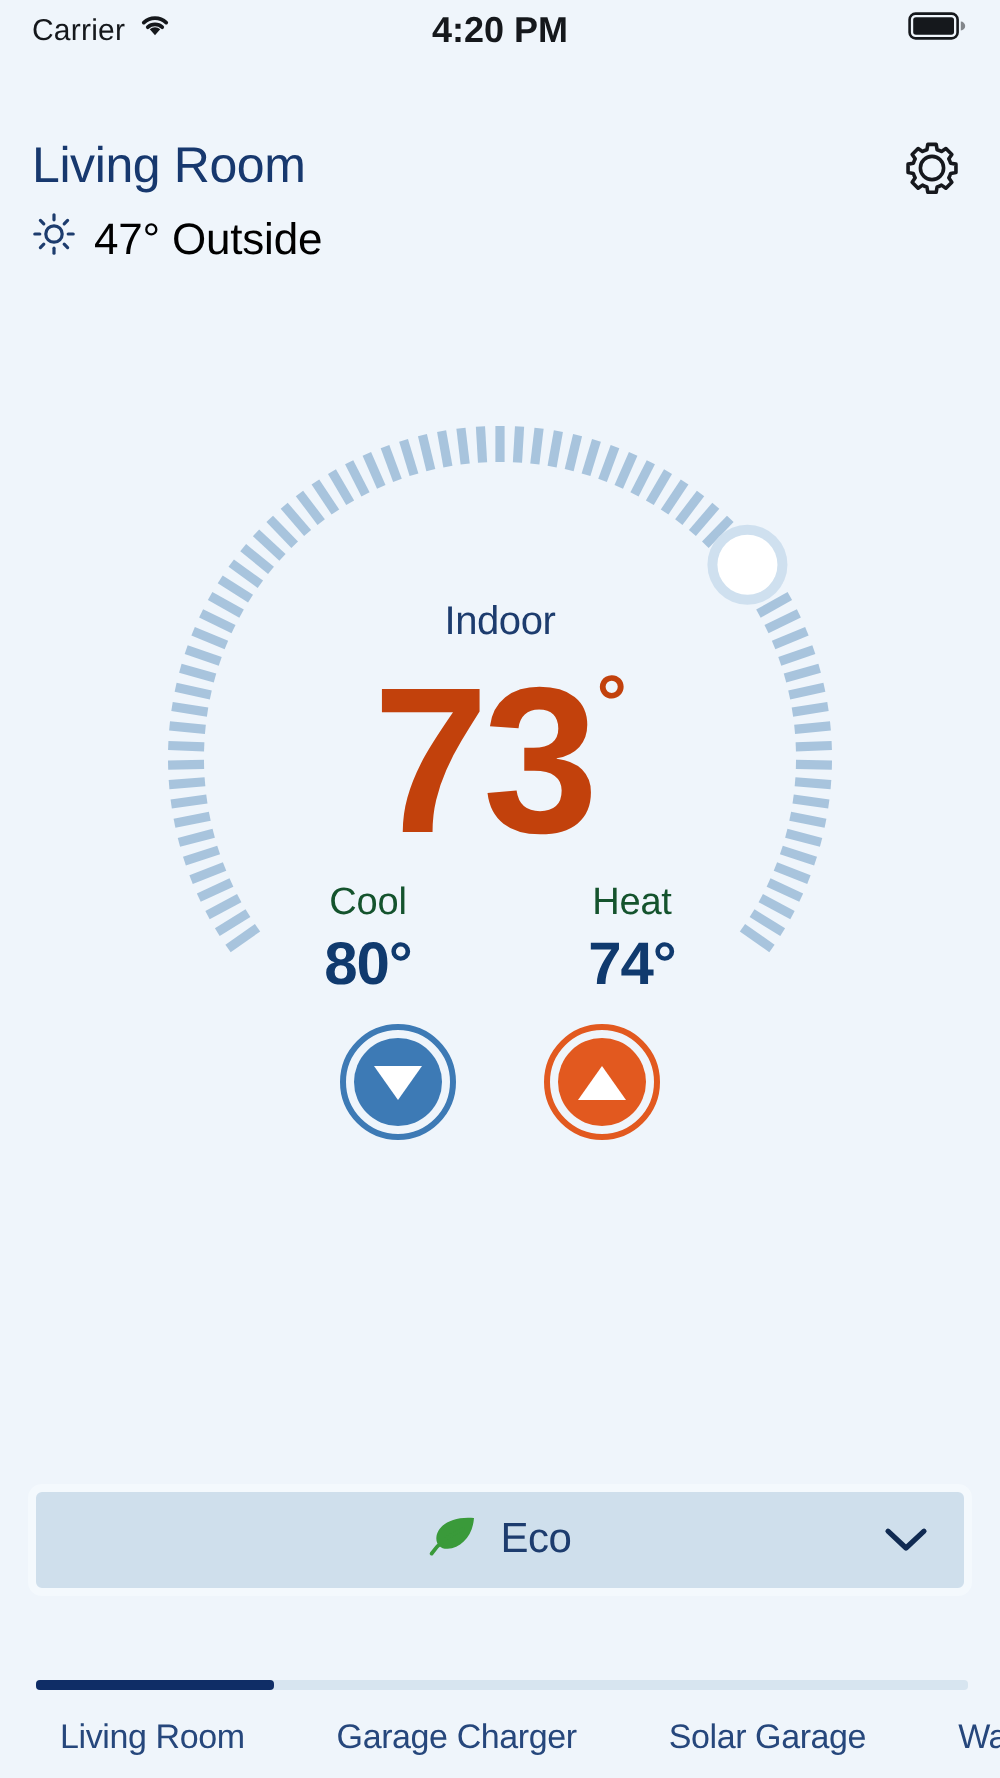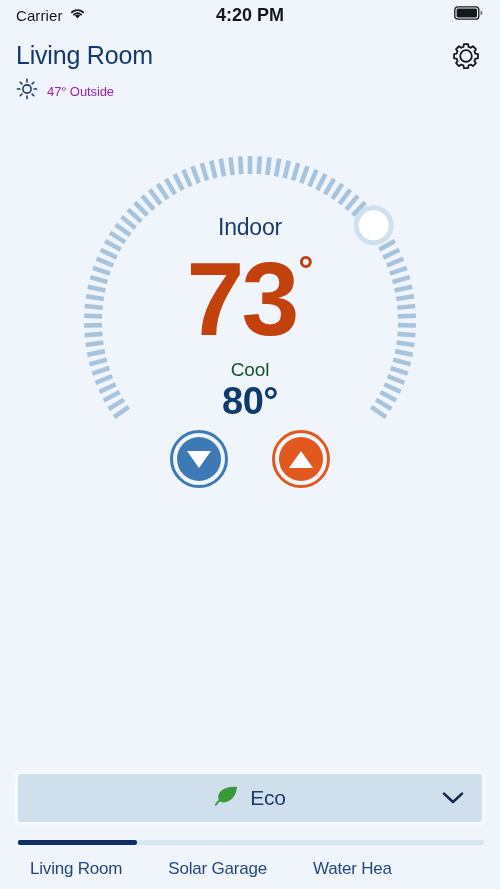--- a/index.html
+++ b/index.html
@@ -8,20 +8,21 @@
     background: #eff5fb;
     font-family: "Liberation Sans", sans-serif;
     overflow: hidden;
   }
   .screen {
     position: relative;
     width: 500px; height: 889px;
     background: #eff5fb;
     display: flex;
     flex-direction: column;
+    gap: 28px;
   }
 
   
   .status-bar {
     height: 30px;
     flex: 0 0 30px;
     display: flex;
     align-items: center;
     padding: 0 16px;
     position: relative;
@@ -60,22 +61,22 @@
     line-height: 34px;
     letter-spacing: -0.2px;
   }
   .outside-row {
     display: flex;
     align-items: center;
     gap: 9px;
     margin-top: 6px;
   }
   .outside-text {
-    font-size: 13px;
-    color: #a21caf;
+    font-size: 22px;
+    color: #000000;
     letter-spacing: -0.1px;
   }
   .gear-btn {
     position: absolute;
     top: 8px; right: 14px;
     width: 40px; height: 40px;
     display: flex; align-items: center; justify-content: center;
     cursor: pointer;
   }
 
@@ -92,23 +93,24 @@
     width: 340px; height: 340px;
   }
   .dial-svg { position: absolute; inset: 0; }
   .dial-center {
     position: absolute;
     left: 0; right: 0;
     top: 62px;
     text-align: center;
   }
   .indoor-label {
-    font-size: 23px;
+    font-size: 20px;
     color: #1d3c6e;
     letter-spacing: -0.2px;
+    margin-top: 29px;
   }
   .big-temp {
     margin-top: 6px;
     font-size: 104px;
     font-weight: bold;
     color: #c2410c;
     line-height: 104px;
     letter-spacing: -3px;
     display: inline-flex;
     align-items: flex-start;
@@ -126,21 +128,21 @@
     gap: 44px;
     margin-top: 8px;
   }
   .sp-col { text-align: center; width: 88px; }
   .sp-label {
     font-size: 19px;
     color: #14532d;
     letter-spacing: -0.1px;
   }
   .sp-value {
-    font-size: 38px;
+    font-size: 30px;
     font-weight: bold;
     color: #103a6e;
     line-height: 38px;
     margin-top: 1px;
     letter-spacing: -0.5px;
   }
   .sp-btn-row {
     display: flex;
     justify-content: center;
     gap: 44px;
@@ -390,20 +392,24 @@
         <div class="big-temp">
           <span>73</span>
             <span class="deg">°</span>
         </div>
 
         <div class="setpoints">
           <div class="sp-col">
             <div class="sp-label">Cool</div>
             <div class="sp-value">80°</div>
           </div>
+          <div class="sp-col">
+            <div class="sp-label">Heat</div>
+            <div class="sp-value">74°</div>
+          </div>
         </div>
 
         <div class="sp-btn-row">
           <div class="sp-btn cool">
             <div class="inner">
               <div class="tri-down"></div>
             </div>
           </div>
           <div class="sp-btn heat">
             <div class="inner">
@@ -431,18 +437,19 @@
       </span>
     </div>
   </div>
 
   <div class="tabbar">
     <div class="tab-indicator-track">
       <div class="tab-indicator-fill"></div>
     </div>
     <div class="tab-list" id="tab-list">
         <div class="tab-item">Living Room</div>
+        <div class="tab-item">Garage Charger</div>
         <div class="tab-item">Solar Garage</div>
         <div class="tab-item">Water Hea</div>
       </div>
   </div>
 
 </div>
 
 </body></html>

